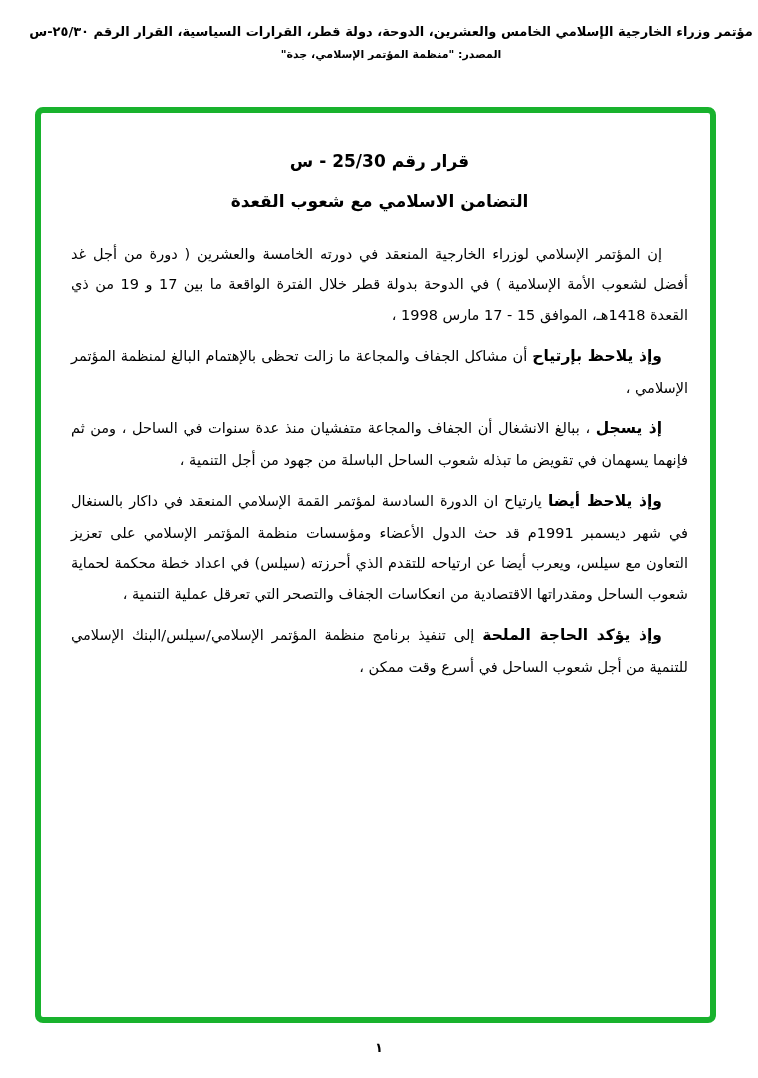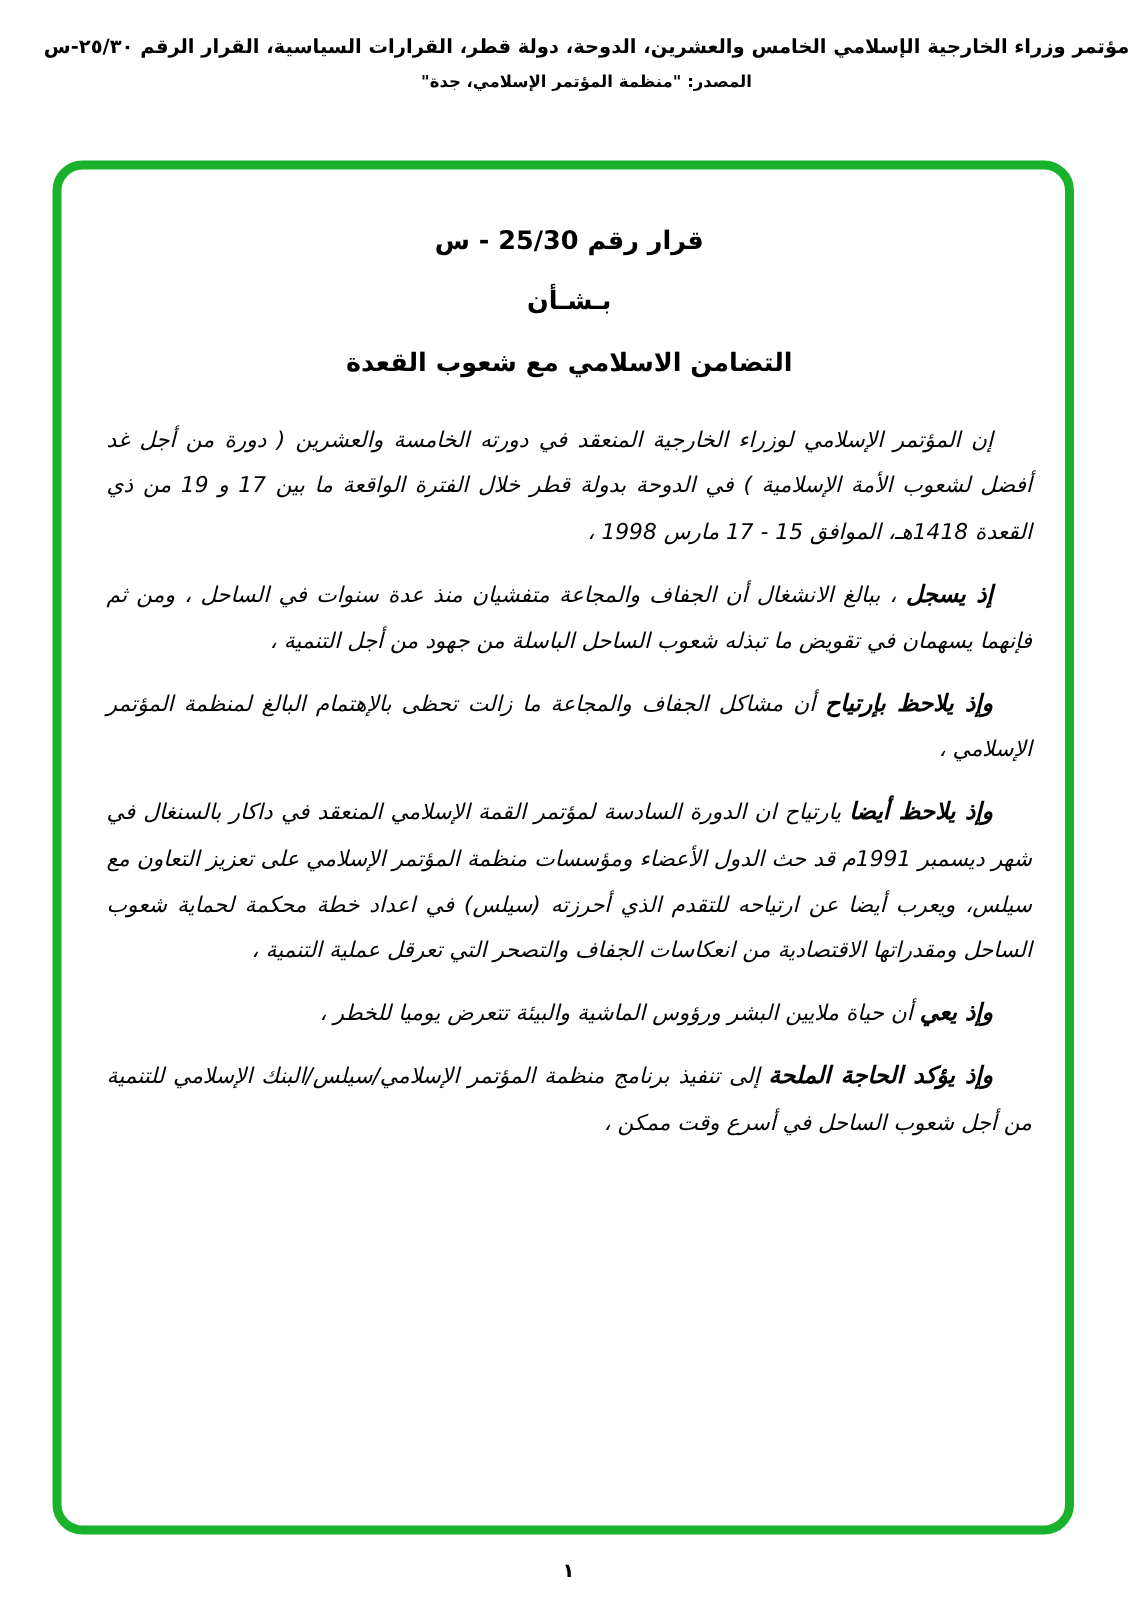--- a/index.html
+++ b/index.html
@@ -36,21 +36,21 @@
     font-weight: bold;
   }
   .doc-frame {
     position: absolute;
     left: 35px;
     top: 107px;
     width: 681px;
     height: 916px;
     box-sizing: border-box;
     border: 6px solid #18b22d;
-    border-radius: 20px;
+    border-radius: 8px;
     padding: 38px 22px 0 30px;
     direction: rtl;
     overflow: hidden;
   }
   .doc-title {
     text-align: center;
     font-weight: bold;
     font-size: 17px;
   }
   .doc-title .t-line {
@@ -59,21 +59,20 @@
   }
   .doc-body {
     margin-top: 26px;
     font-size: 14.5px;
   }
   .doc-body p.para {
     margin: 0 0 9px 0;
     line-height: 2.12;
     text-align: justify;
     text-indent: 26px;
-    font-style: italic;
   }
   .doc-body .lead {
     font-weight: bold;
     font-size: 15.5px;
   }
   .page-number {
     position: absolute;
     top: 1040px;
     left: 0;
     right: 0;
@@ -88,29 +87,27 @@
 <div class="page">
 
   <div class="source-header">
     <div class="source-line1">مؤتمر وزراء الخارجية الإسلامي الخامس والعشرين، الدوحة، دولة قطر، القرارات السياسية، القرار الرقم ٢٥/٣٠-س</div>
     <div class="source-line2">المصدر:  "منظمة المؤتمر الإسلامي، جدة"</div>
   </div>
 
   <div class="doc-frame" style="border-color: rgb(24, 178, 45);">
     <div class="doc-title">
       <div class="t-line">قرار رقم 25/30 - س</div>
-      <div class="t-line">بـشـأن</div>
       <div class="t-line">التضامن الاسلامي مع شعوب القعدة</div>
     </div>
 
     <div class="doc-body">
         <p class="para"><span>إن المؤتمر الإسلامي لوزراء الخارجية المنعقد في دورته الخامسة والعشرين ( دورة من أجل غد أفضل لشعوب الأمة الإسلامية ) في الدوحة بدولة قطر خلال الفترة الواقعة ما بين 17 و 19 من ذي القعدة 1418هـ، الموافق 15 - 17 مارس 1998 ،</span></p>
+        <p class="para"><span class="lead">وإذ يلاحظ بإرتياح</span><span> أن مشاكل الجفاف والمجاعة ما زالت تحظى بالإهتمام البالغ لمنظمة المؤتمر الإسلامي ،</span></p>
         <p class="para"><span class="lead">إذ يسجل</span><span> ، ببالغ الانشغال أن الجفاف والمجاعة متفشيان منذ عدة سنوات في الساحل ، ومن ثم فإنهما يسهمان في تقويض ما تبذله شعوب الساحل الباسلة من جهود من أجل التنمية ،</span></p>
-        <p class="para"><span class="lead">وإذ يلاحظ بإرتياح</span><span> أن مشاكل الجفاف والمجاعة ما زالت تحظى بالإهتمام البالغ لمنظمة المؤتمر الإسلامي ،</span></p>
         <p class="para"><span class="lead">وإذ يلاحظ أيضا</span><span> يارتياح ان الدورة السادسة لمؤتمر القمة الإسلامي المنعقد في داكار بالسنغال في شهر ديسمبر 1991م قد حث الدول الأعضاء ومؤسسات منظمة المؤتمر الإسلامي على تعزيز التعاون مع سيلس، ويعرب أيضا عن ارتياحه للتقدم الذي أحرزته (سيلس) في اعداد خطة محكمة لحماية شعوب الساحل ومقدراتها الاقتصادية من انعكاسات الجفاف والتصحر التي تعرقل عملية التنمية ،</span></p>
-        <p class="para"><span class="lead">وإذ يعي</span><span> أن حياة ملايين البشر ورؤوس الماشية والبيئة تتعرض يوميا للخطر ،</span></p>
         <p class="para"><span class="lead">وإذ يؤكد الحاجة الملحة</span><span> إلى تنفيذ برنامج منظمة المؤتمر الإسلامي/سيلس/البنك الإسلامي للتنمية من أجل شعوب الساحل في أسرع وقت ممكن ،</span></p>
       </div>
   </div>
 
   <div class="page-number">١</div>
 
 </div>
 
 </body></html>

